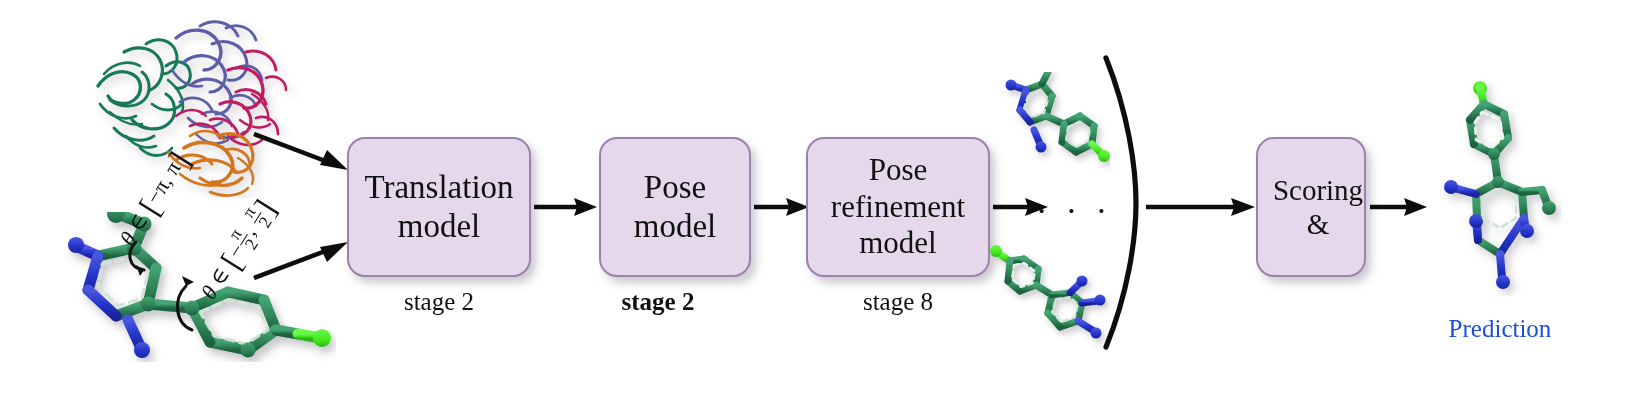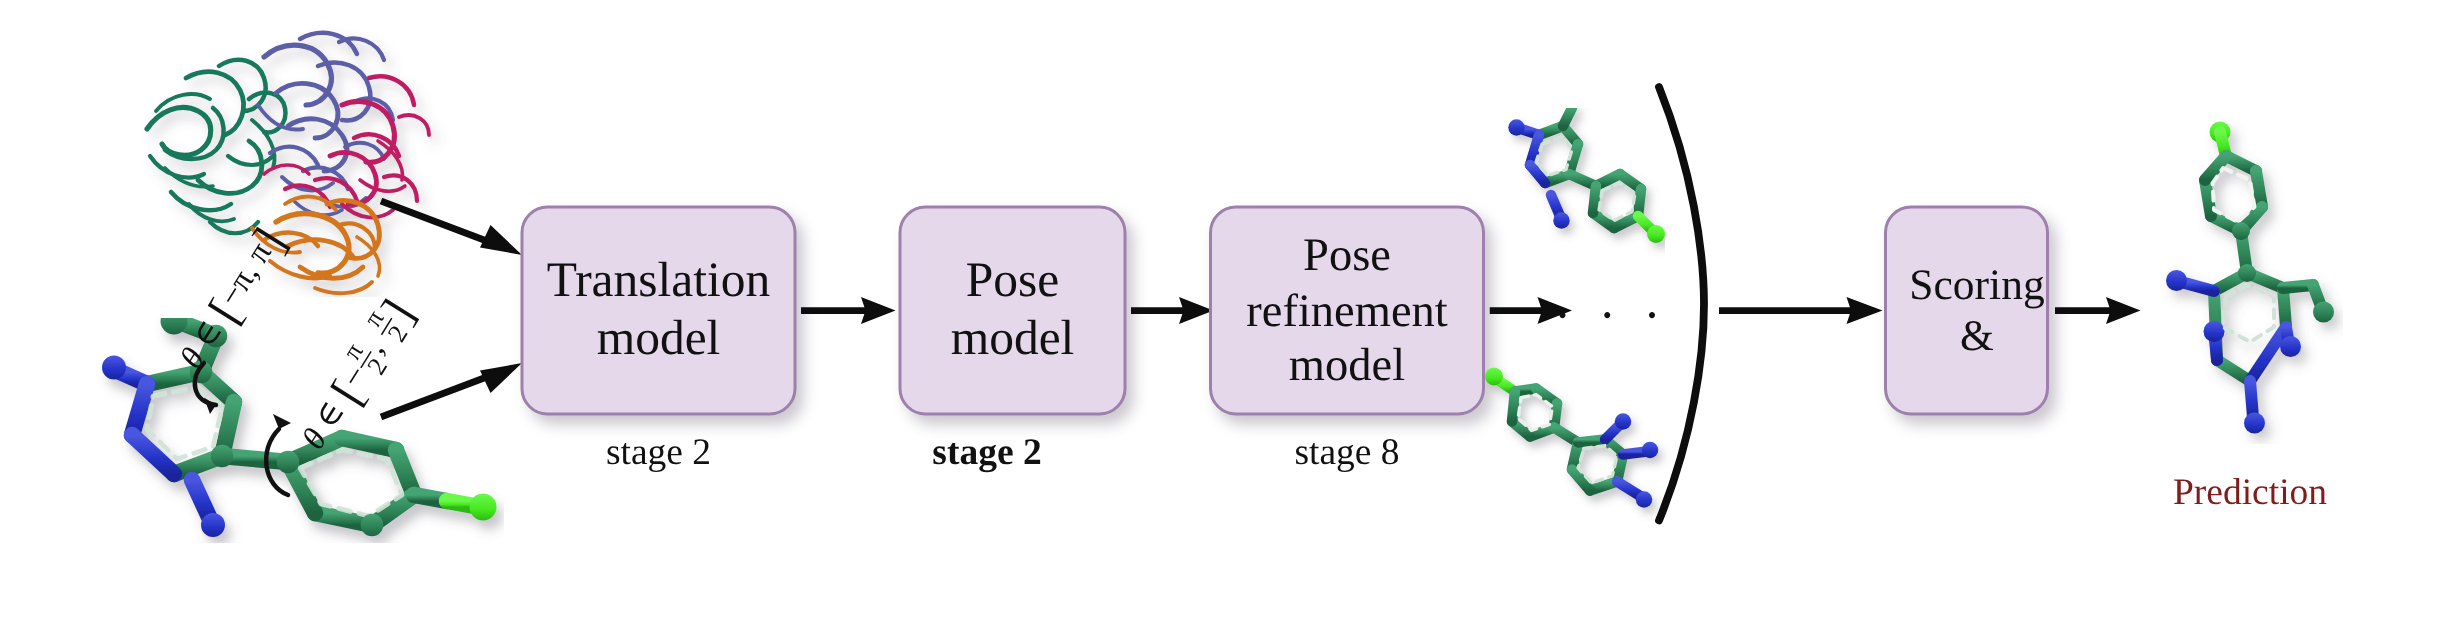--- a/index.html
+++ b/index.html
@@ -90,21 +90,21 @@
 
   
   .bracket-svg { position: absolute; overflow: visible; }
 
   
   .gfx { position: absolute; }
   .gfx svg { display: block; }
 
   .pred-label {
     position: absolute;
-    color: #7f1d1d;
+    color: #1d4ed8;
     font-family: "Liberation Serif", "DejaVu Serif", serif;
     font-size: 25px;
     white-space: nowrap;
     text-align: center;
   }
 </style>
 </head>
 <body>
 
 <div id="canvas">

